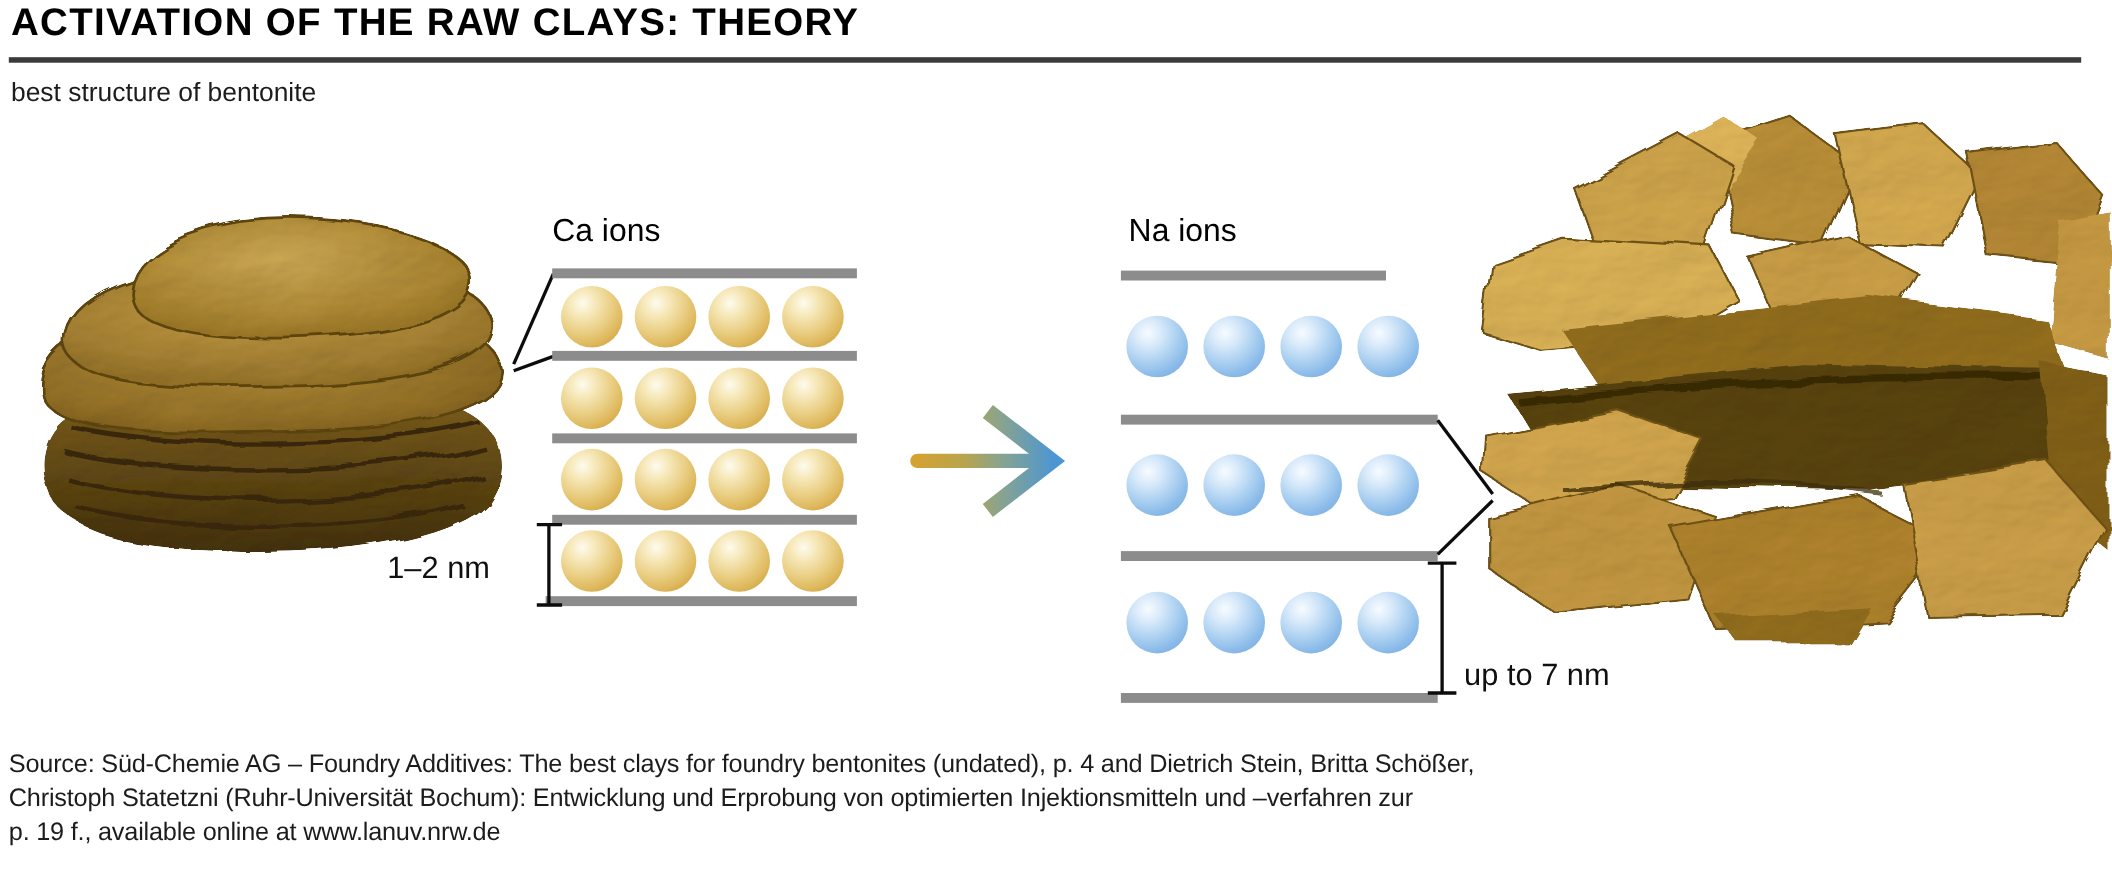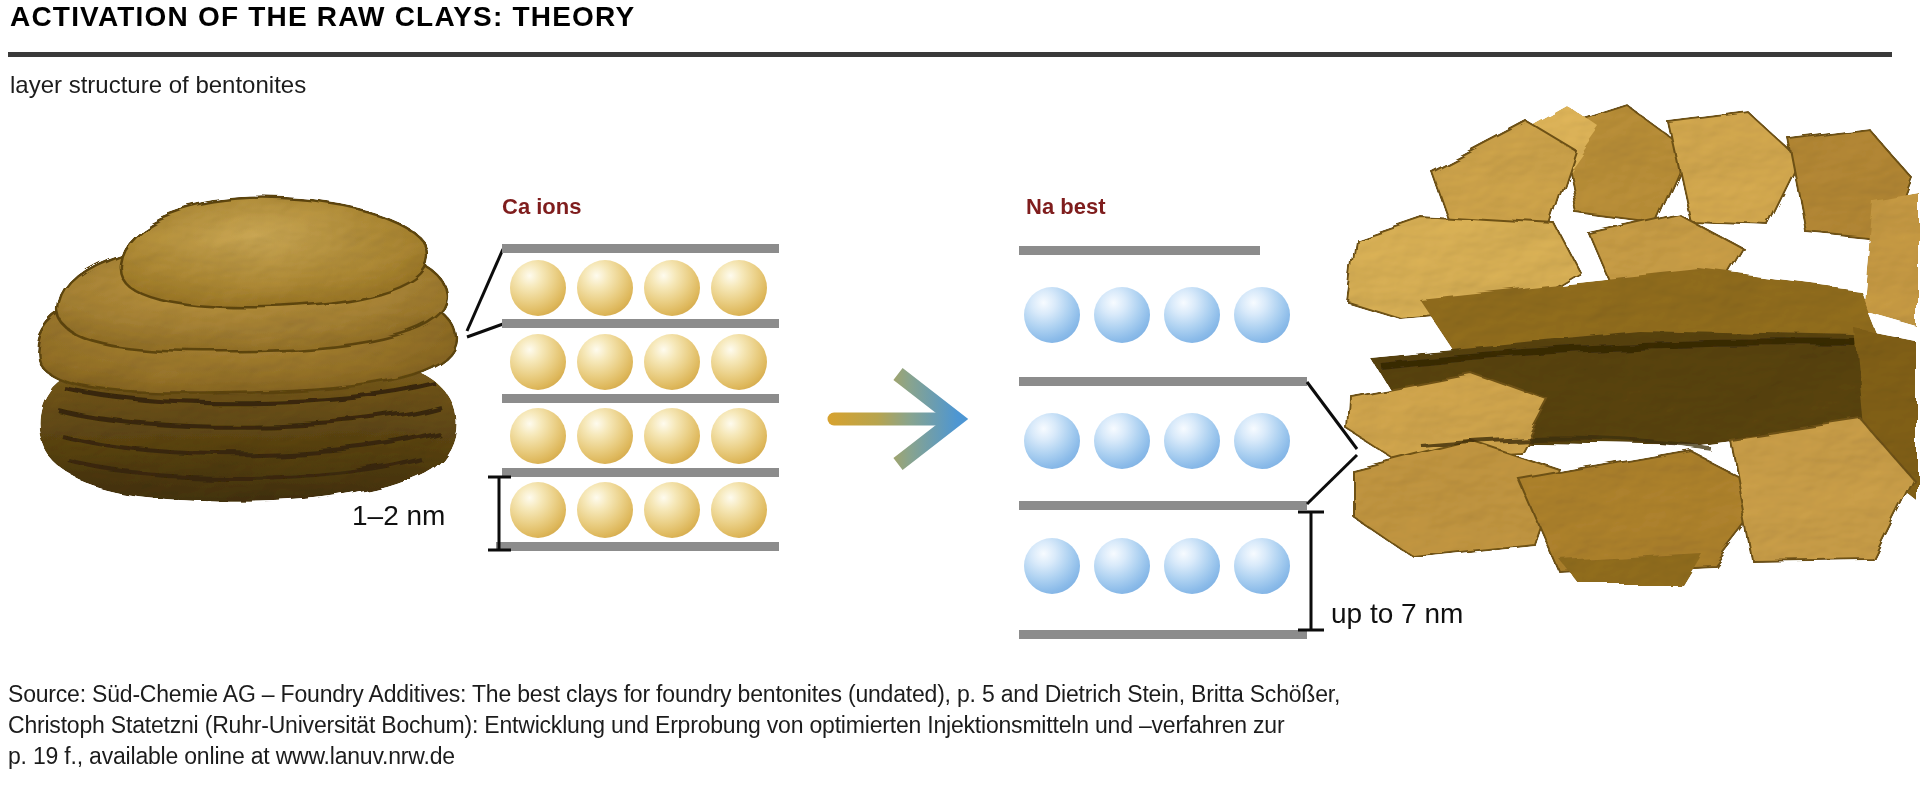--- a/index.html
+++ b/index.html
@@ -1,23 +1,23 @@
 <!DOCTYPE html>
 <html style="--title-text: #000000; --body-text: #1c1c1c; --rule: #3a3a3a; --layer-bar: #8c8c8c; --ca-ion: #e5c87c; --na-ion: #96c0ed; --arrow-start: #d7a22f; --arrow-end: #4d96d3; --clay-brown: #95722c;"><head>
 <meta charset="utf-8">
 <style>
   html,body{margin:0;padding:0;background:#ffffff;}
   .canvas{position:relative;width:1920px;height:808px;background:#fff;overflow:hidden;
           font-family:"Liberation Sans",sans-serif;color:#111;}
   .abs{position:absolute;}
-  .title{left:10px;top:1px;font-size:28px;font-weight:800;letter-spacing:1.2px;
+  .title{left:10px;top:1px;font-size:35px;font-weight:800;letter-spacing:1.2px;
          color:var(--title-text,#000);white-space:nowrap;}
   .rule{left:8px;top:52px;width:1884px;height:5px;background:var(--rule,#3a3a3a);}
   .subtitle{left:10px;top:71px;font-size:24px;color:var(--body-text,#1c1c1c);white-space:nowrap;}
-  .ion-label{font-size:22px;font-weight:700;color:#7f1d1d;white-space:nowrap;}
+  .ion-label{font-size:29px;font-weight:400;color:#000000;white-space:nowrap;}
   .ca-label{left:502px;top:194px;}
   .na-label{left:1026px;top:194px;}
   .measure{font-size:28px;color:#101010;white-space:nowrap;}
   .ca-measure{left:352px;top:500px;width:130px;}
   .na-measure{left:1331px;top:598px;}
   .source{left:8px;top:679px;font-size:23px;line-height:31px;letter-spacing:-0.2px;
           color:var(--body-text,#1c1c1c);white-space:nowrap;}
   .scene{position:absolute;left:0;top:0;}
   .bar{fill:var(--layer-bar,#8c8c8c);}
   .expline{stroke:#0c0c0c;stroke-width:3;}
@@ -176,27 +176,27 @@
       <path d="M1352,470 L1470,440 L1560,470 L1535,545 L1415,558 L1352,515 Z" fill="#b98f3c" stroke="#6b4f15" stroke-width="2"></path>
       <path d="M1520,480 L1690,450 L1772,492 L1715,565 L1560,572 Z" fill="#a67c2c" stroke="#6b4f15" stroke-width="2"></path>
       <path d="M1730,440 L1862,420 L1912,478 L1872,558 L1752,560 Z" fill="#c19744" stroke="#6b4f15" stroke-width="2"></path>
       <path d="M1560,560 L1700,552 L1680,585 L1580,585 Z" fill="#8a671f"></path>
       <path d="M1420,445 C1560,432 1640,438 1710,448" fill="none" stroke="#3c2c08" stroke-width="4" opacity="0.8"></path>
     </g>
   </svg>
 
   <div class="abs title">ACTIVATION OF THE RAW CLAYS: THEORY</div>
   <div class="abs rule"></div>
-  <div class="abs subtitle">layer structure of bentonites</div>
+  <div class="abs subtitle">best structure of bentonite</div>
 
   <div class="abs ion-label ca-label">Ca ions</div>
-  <div class="abs ion-label na-label">Na best</div>
+  <div class="abs ion-label na-label">Na ions</div>
 
   <div class="abs measure ca-measure">1–2 nm</div>
   <div class="abs measure na-measure">up to 7 nm</div>
 
   <div class="abs source">
-    <div>Source: Süd-Chemie AG – Foundry Additives: The best clays for foundry bentonites (undated), p. 5 and Dietrich Stein, Britta Schößer,</div>
+    <div>Source: Süd-Chemie AG – Foundry Additives: The best clays for foundry bentonites (undated), p. 4 and Dietrich Stein, Britta Schößer,</div>
     <div>Christoph Statetzni (Ruhr-Universität Bochum): Entwicklung und Erprobung von optimierten Injektionsmitteln und –verfahren zur</div>
     <div>p. 19 f., available online at www.lanuv.nrw.de</div>
   </div>
 
 </div>
 
 </body></html>

